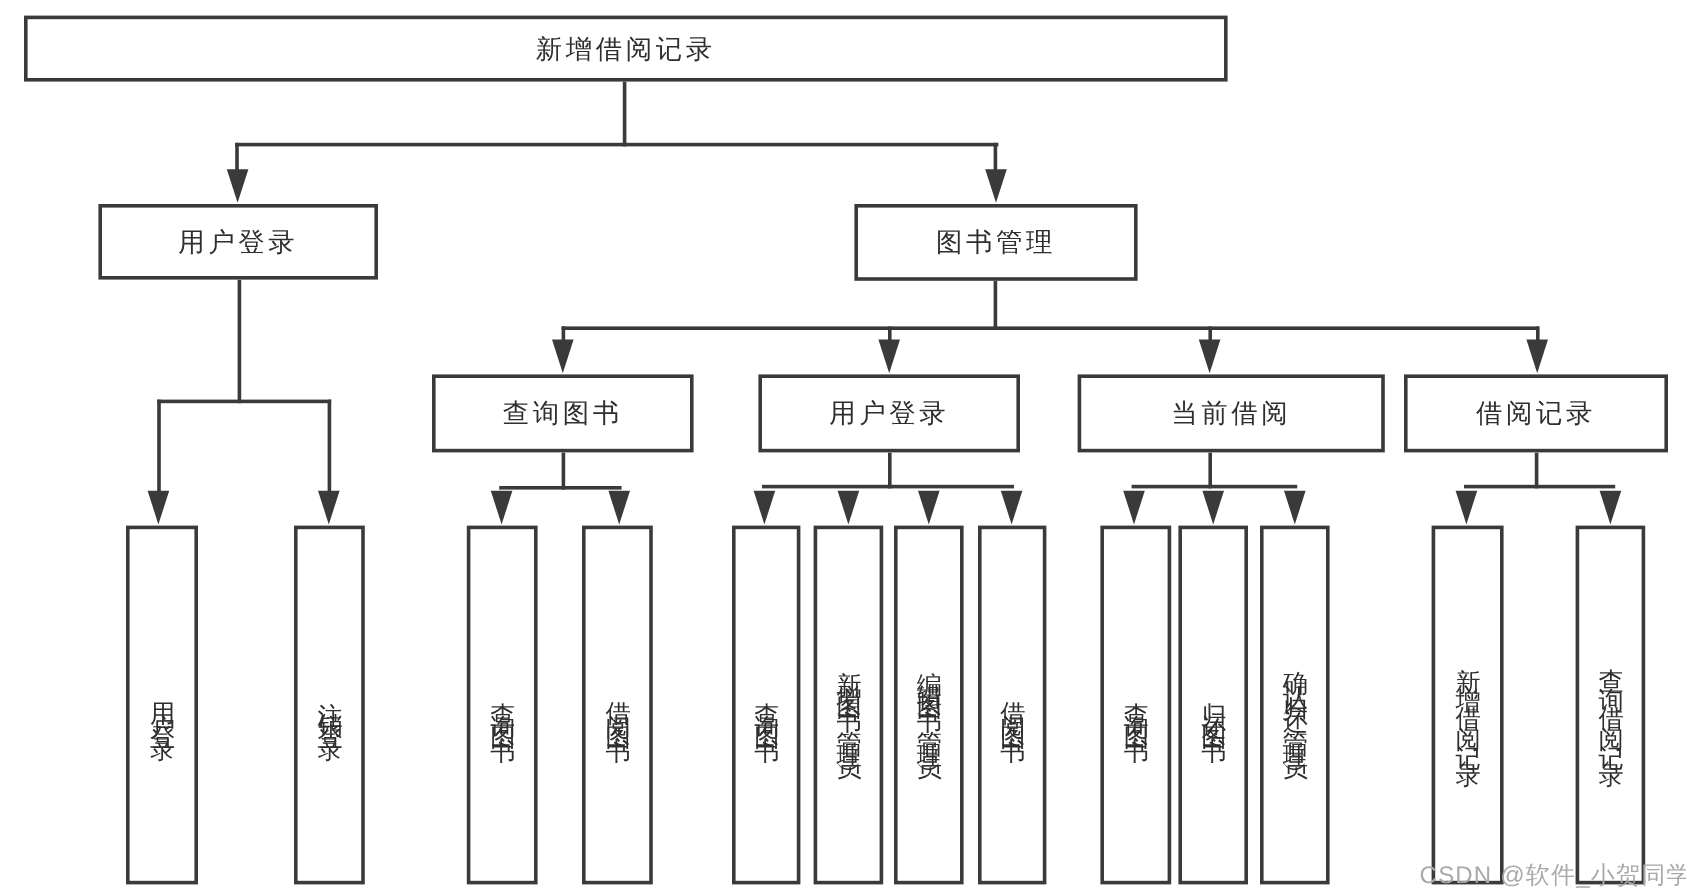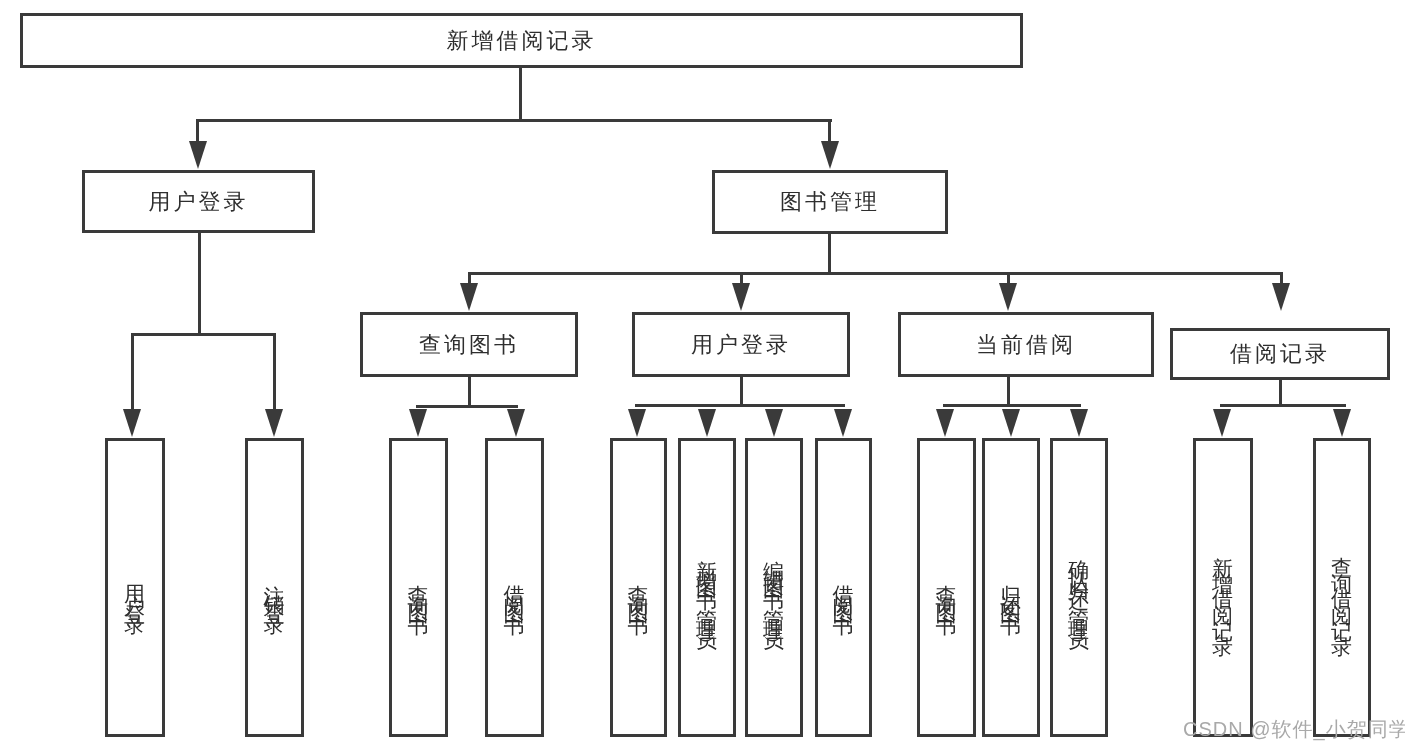--- a/index.html
+++ b/index.html
@@ -85,21 +85,21 @@
 <div class="arrow" style="left:1333px;top:409px"></div>
 
 <div class="node hnode" style="left:20px;top:13px;width:1003px;height:55px">新增借阅记录</div>
 
 <div class="node hnode" style="left:82px;top:170px;width:233px;height:63px">用户登录</div>
 <div class="node hnode" style="left:712px;top:170px;width:236px;height:64px">图书管理</div>
 
 <div class="node hnode" style="left:360px;top:312px;width:218px;height:65px">查询图书</div>
 <div class="node hnode" style="left:632px;top:312px;width:218px;height:65px">用户登录</div>
 <div class="node hnode" style="left:898px;top:312px;width:256px;height:65px">当前借阅</div>
-<div class="node hnode" style="left:1170px;top:328px;width:220px;height:52px">借阅记录</div>
+<div class="node hnode" style="left:1170px;top:312px;width:220px;height:65px">借阅记录</div>
 
 <div class="node leaf" style="left:105px;top:438px;width:60px;height:299px">用户登录</div>
 <div class="node leaf" style="left:245px;top:438px;width:59px;height:299px">注销登录</div>
 
 <div class="node leaf" style="left:389px;top:438px;width:59px;height:299px">查询图书</div>
 <div class="node leaf" style="left:485px;top:438px;width:59px;height:299px">借阅图书</div>
 
 <div class="node leaf" style="left:610px;top:438px;width:57px;height:299px">查询图书</div>
 <div class="node leaf" style="left:678px;top:438px;width:58px;height:299px">新增图书（管理员）</div>
 <div class="node leaf" style="left:745px;top:438px;width:58px;height:299px">编辑图书（管理员）</div>

